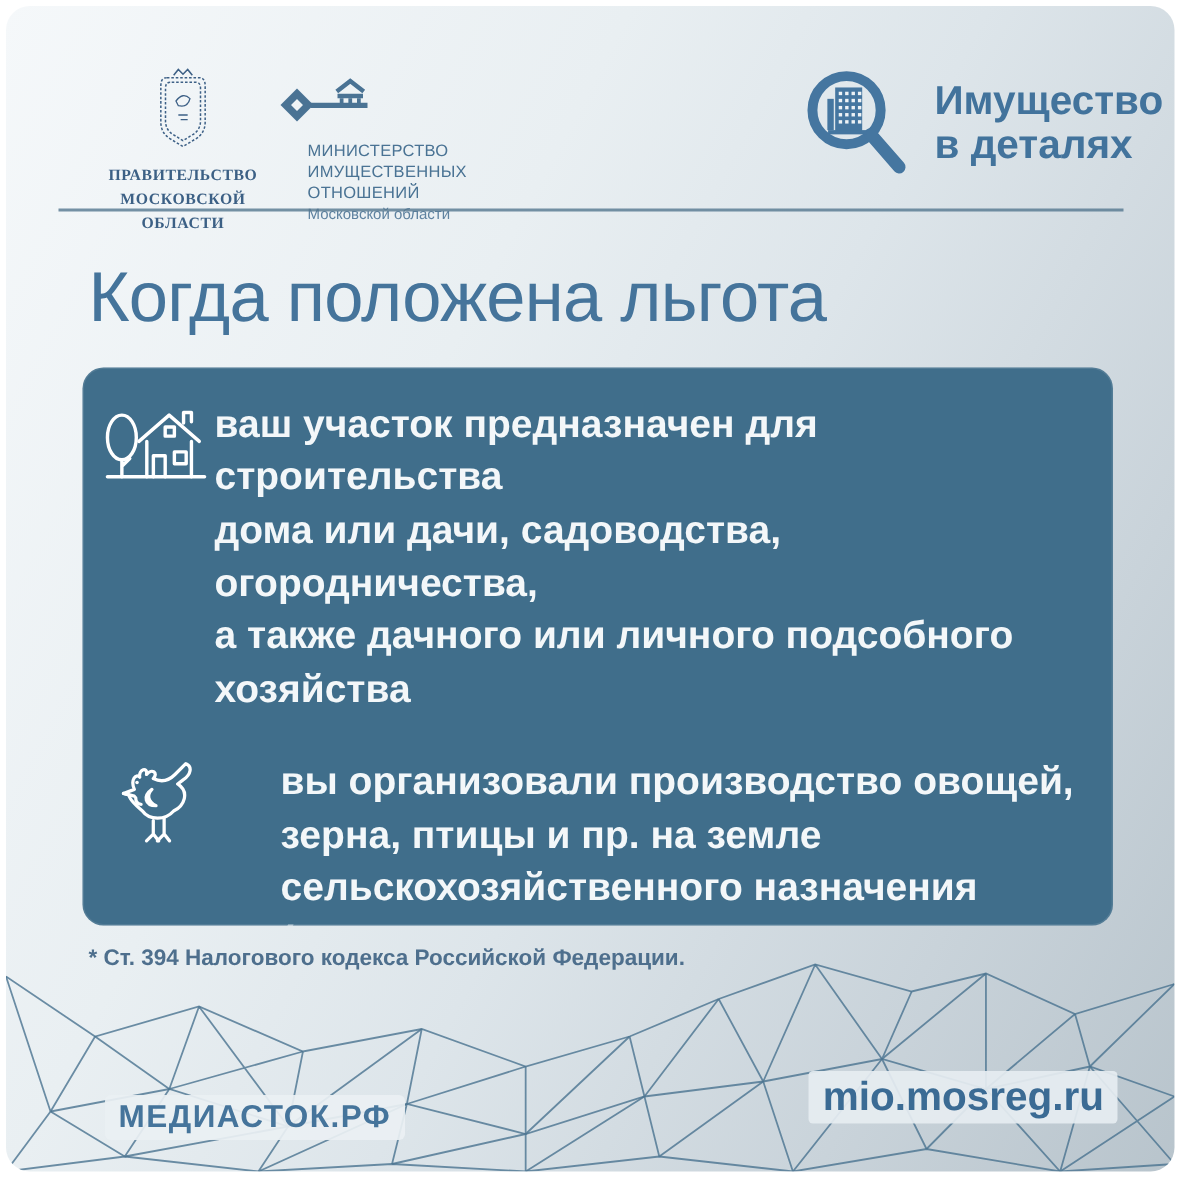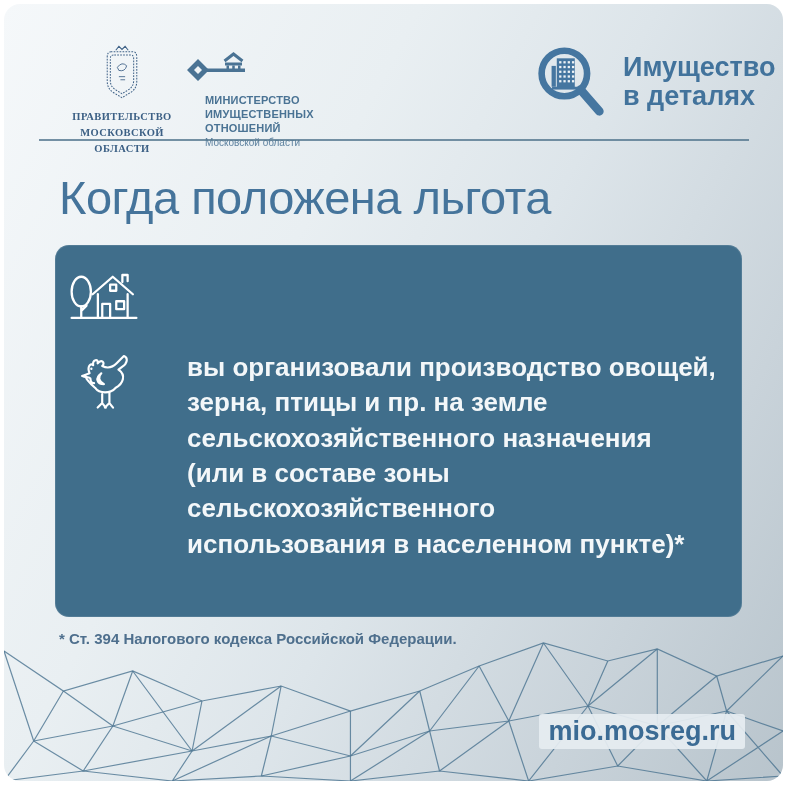--- a/index.html
+++ b/index.html
@@ -9,21 +9,21 @@
   }
   *{box-sizing:border-box; margin:0; padding:0;}
   body{width:787px; height:785px; background:#ffffff; font-family:"Liberation Sans",sans-serif; position:relative; overflow:hidden;}
   .canvas{position:absolute; inset:4px; border-radius:16px; overflow:hidden;
     background:linear-gradient(118deg,var(--bg_light) 0%,#e9eff2 35%,#dde5ea 55%,#c9d3da 80%,var(--bg_dark) 100%);}
   
   .gov{position:absolute; left:50px; top:40px; width:136px; text-align:center;}
   .gov-text{margin-top:5px; font-family:"Liberation Serif",serif; font-weight:bold; font-size:10.5px; line-height:1.5;
     letter-spacing:.4px; color:var(--gov_text); white-space:pre-line;}
   .ministry{position:absolute; left:181px; top:46px; width:150px;}
-  .min-text{margin-top:4px; margin-left:20px; font-weight:bold; font-size:11px; line-height:1.25; letter-spacing:.2px; color:var(--ministry_text);}
+  .min-text{margin-top:4px; margin-left:20px; font-weight:normal; font-size:11px; line-height:1.25; letter-spacing:.2px; color:var(--ministry_text);}
   .min-sub{margin-left:20px; margin-top:2px; font-weight:normal; font-size:10px; color:#5e82a0;}
   .program{position:absolute; left:531px; top:40px; display:flex; align-items:center; gap:16px;}
   .program-title{font-weight:bold; font-size:27px; line-height:1.08; color:#42739c; white-space:pre-line;}
   .divider{position:absolute; left:35px; right:34px; top:135px; height:2px; background:var(--divider); opacity:.8;}
   
   h1{position:absolute; left:55px; top:166px; font-size:47px; font-weight:normal; color:var(--brand); letter-spacing:-.5px;}
   
   .card{position:absolute; left:51px; top:241px; width:687px; height:372px; background:var(--card_bg);
     border-radius:14px; padding:20px 20px 0 10px; box-shadow:inset 0 0 0 1px rgba(255,255,255,.10); overflow:hidden;}
   .row{display:flex; align-items:flex-start;}
@@ -126,20 +126,24 @@
             <path d="M14 44 V57 M14 49 L20 43"></path>
             <path d="M27 30 L50 10 L73 30"></path>
             <path d="M61 16 V8 H67 V15"></path>
             <path d="M33 30 V57 M67 30 V57"></path>
             <path d="M38 57 V41 H47 V57"></path>
             <path d="M47 19 h7 v7 h-7 z"></path>
             <path d="M54 38 h9 v9 h-9 z"></path>
           </g>
         </svg>
       </span>
+      <p>ваш участок предназначен для строительства
+дома или дачи, садоводства, огородничества,
+а также дачного или личного подсобного
+хозяйства</p>
     </div>
     <div class="row">
       <span class="icon-wrap">
         <svg width="56" height="64" viewBox="0 0 62 70">
           <g stroke="#ffffff" stroke-width="2.4" fill="none" stroke-linejoin="round" stroke-linecap="round">
             <path d="M7 25 L15 22 C12 15 16 10 19 13 C18 7 25 5 24 11 C28 6 33 10 29 14 C35 17 40 16 45 11 L53 3 C58 5 57 11 51 15 L47 18 C56 24 52 34 44 38 C38 45 26 45 21 38 C14 32 11 28 11 26 Z"></path>
             <path d="M7 25 L15 27"></path>
             <path d="M16 28 q0 5 4 5"></path>
             <path d="M28 22 C21 27 23 34 31 34 C25 31 24 26 28 22 Z"></path>
             <path d="M29 45 V55 M29 55 L24 60 M29 55 L33 60"></path>
@@ -159,15 +163,16 @@
   <p class="footnote">* Ст. 394 Налогового кодекса Российской Федерации.</p>
 
   <svg class="mesh" viewBox="0 0 787 150" preserveAspectRatio="none">
     <path d="M0 20 L60 60 L130 40 L200 70 L280 55 L350 80 L420 60 L480 35 L545 12 L610 30 L660 18 L720 45 L787 25"></path>
     <path d="M30 110 L110 95 L190 120 L270 105 L350 125 L430 100 L510 90 L590 75 L660 95 L730 80 L787 100"></path>
     <path d="M0 150 L80 140 L170 150 L260 145 L350 150 L440 140 L530 150 L620 135 L710 150 L787 145"></path>
     <path d="M0 20 L30 110 M60 60 L30 110 M60 60 L110 95 M130 40 L110 95 M130 40 L190 120 M200 70 L110 95 M200 70 L190 120 M280 55 L190 120 M280 55 L270 105 M350 80 L270 105 M350 80 L350 125 M420 60 L350 125 M420 60 L430 100 M480 35 L430 100 M480 35 L510 90 M545 12 L510 90 M545 12 L590 75 M610 30 L590 75 M660 18 L590 75 M660 18 L660 95 M720 45 L660 95 M720 45 L730 80 M787 25 L730 80"></path>
     <path d="M30 110 L0 150 M30 110 L80 140 M110 95 L80 140 M190 120 L80 140 M190 120 L170 150 M270 105 L170 150 M270 105 L260 145 M350 125 L260 145 M350 125 L350 150 M430 100 L350 150 M430 100 L440 140 M510 90 L440 140 M510 90 L530 150 M590 75 L530 150 M590 75 L620 135 M660 95 L620 135 M660 95 L710 150 M730 80 L710 150 M730 80 L787 145 M787 100 L710 150"></path>
   </svg>
 
+  <a class="footer-left" href="#">МЕДИАСТОК.РФ</a>
   <a class="footer-right" href="#">mio.mosreg.ru</a>
 
 </div>
 
 </body></html>

